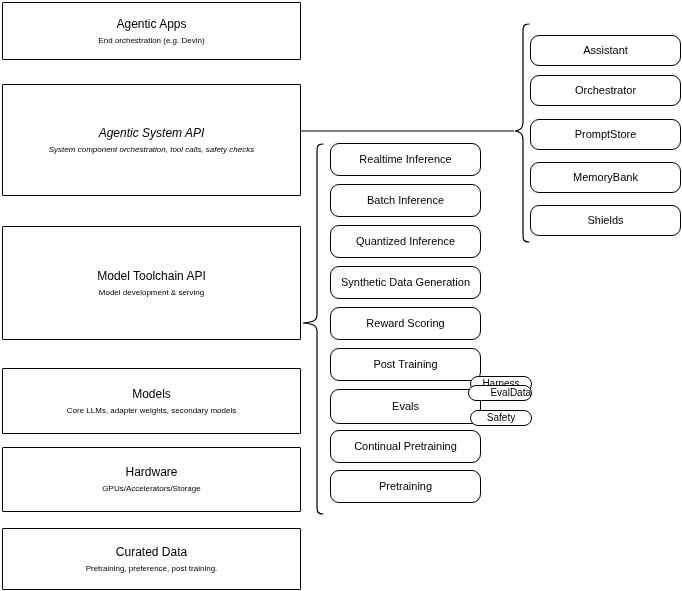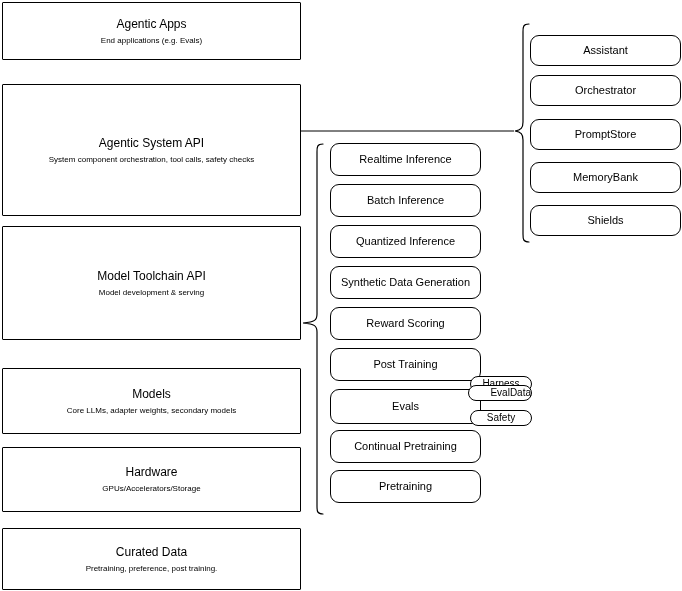--- a/index.html
+++ b/index.html
@@ -82,24 +82,24 @@
     overflow: visible;
   }
 </style>
 </head>
 <body>
 
 <div id="canvas">
 
   <div class="box" style="left:2px; top:2px; width:299px; height:58px;">
     <div class="title">Agentic Apps</div>
-    <div class="subtitle">End applications (e.g. Evals)</div>
+    <div class="subtitle">End orchestration (e.g. Devin)</div>
   </div>
 
-  <div class="box" style="left:2px; top:84px; width:299px; height:132px;">
+  <div class="box" style="left:2px; top:84px; width:299px; height:112px;font-style:italic;">
     <div class="title">Agentic System API</div>
     <div class="subtitle">System component orchestration, tool calls, safety checks</div>
   </div>
 
   <div class="box" style="left:2px; top:226px; width:299px; height:114px;">
     <div class="title">Model Toolchain API</div>
     <div class="subtitle">Model development &amp; serving</div>
   </div>
 
   <div class="box" style="left:2px; top:368px; width:299px; height:66px;">

